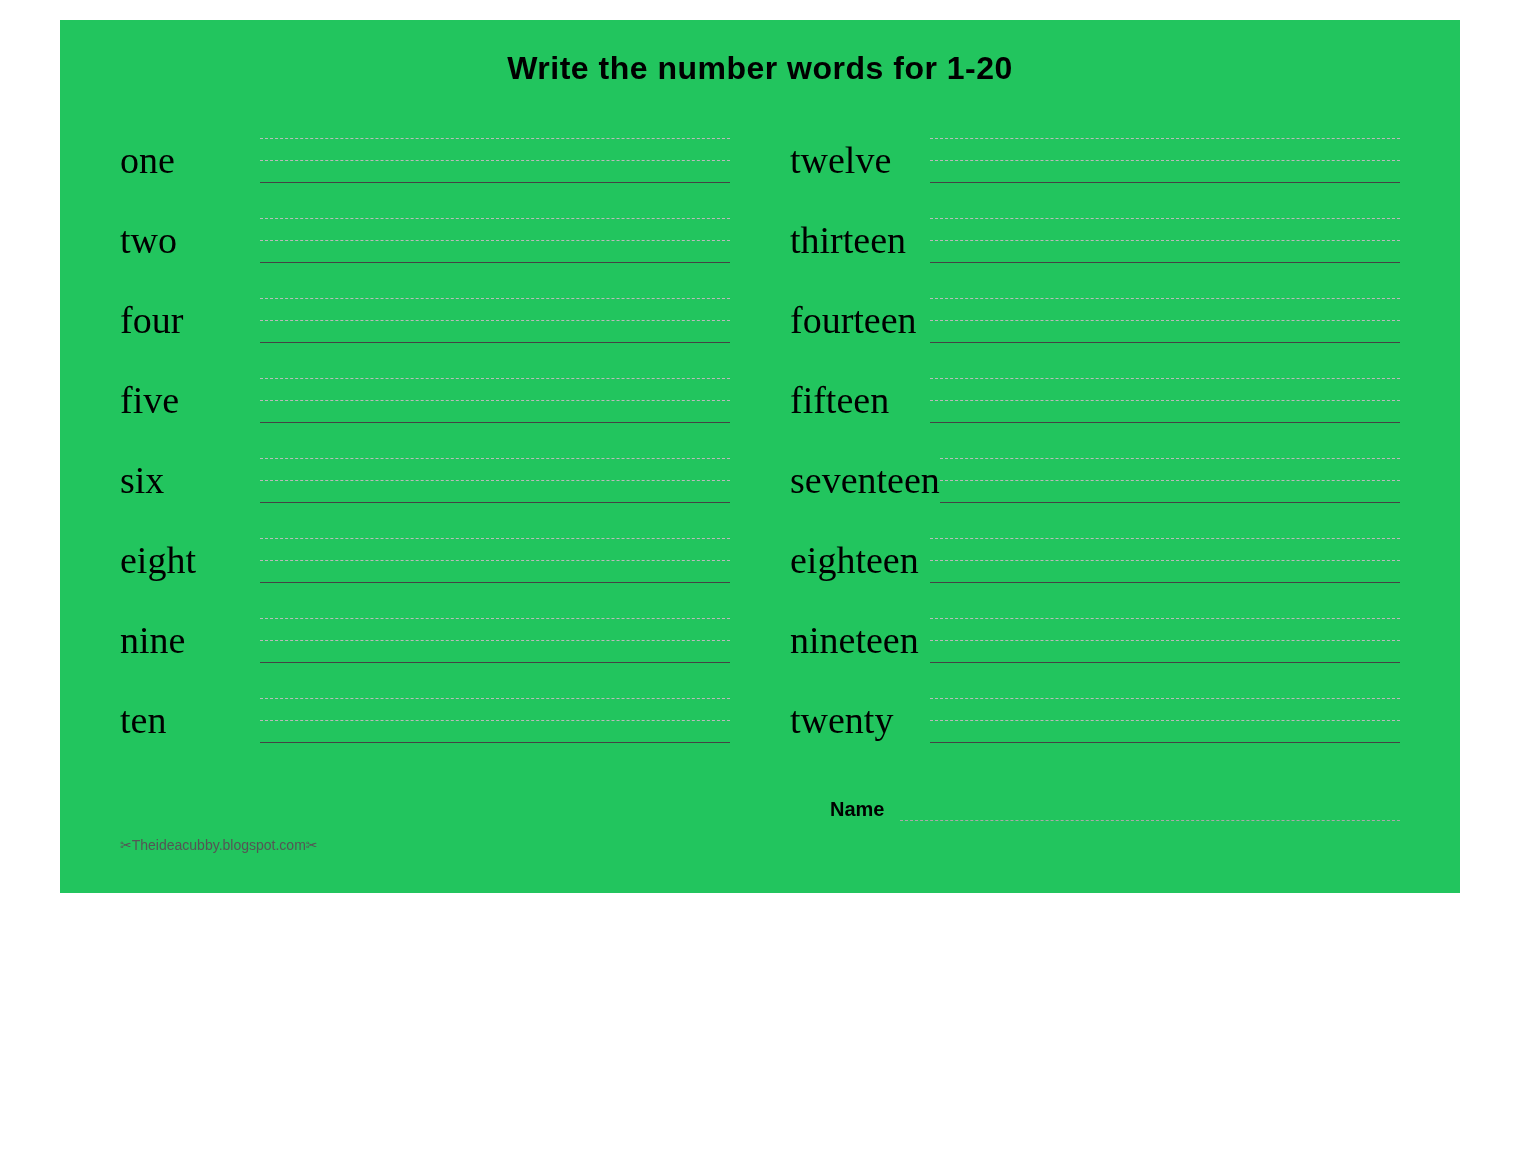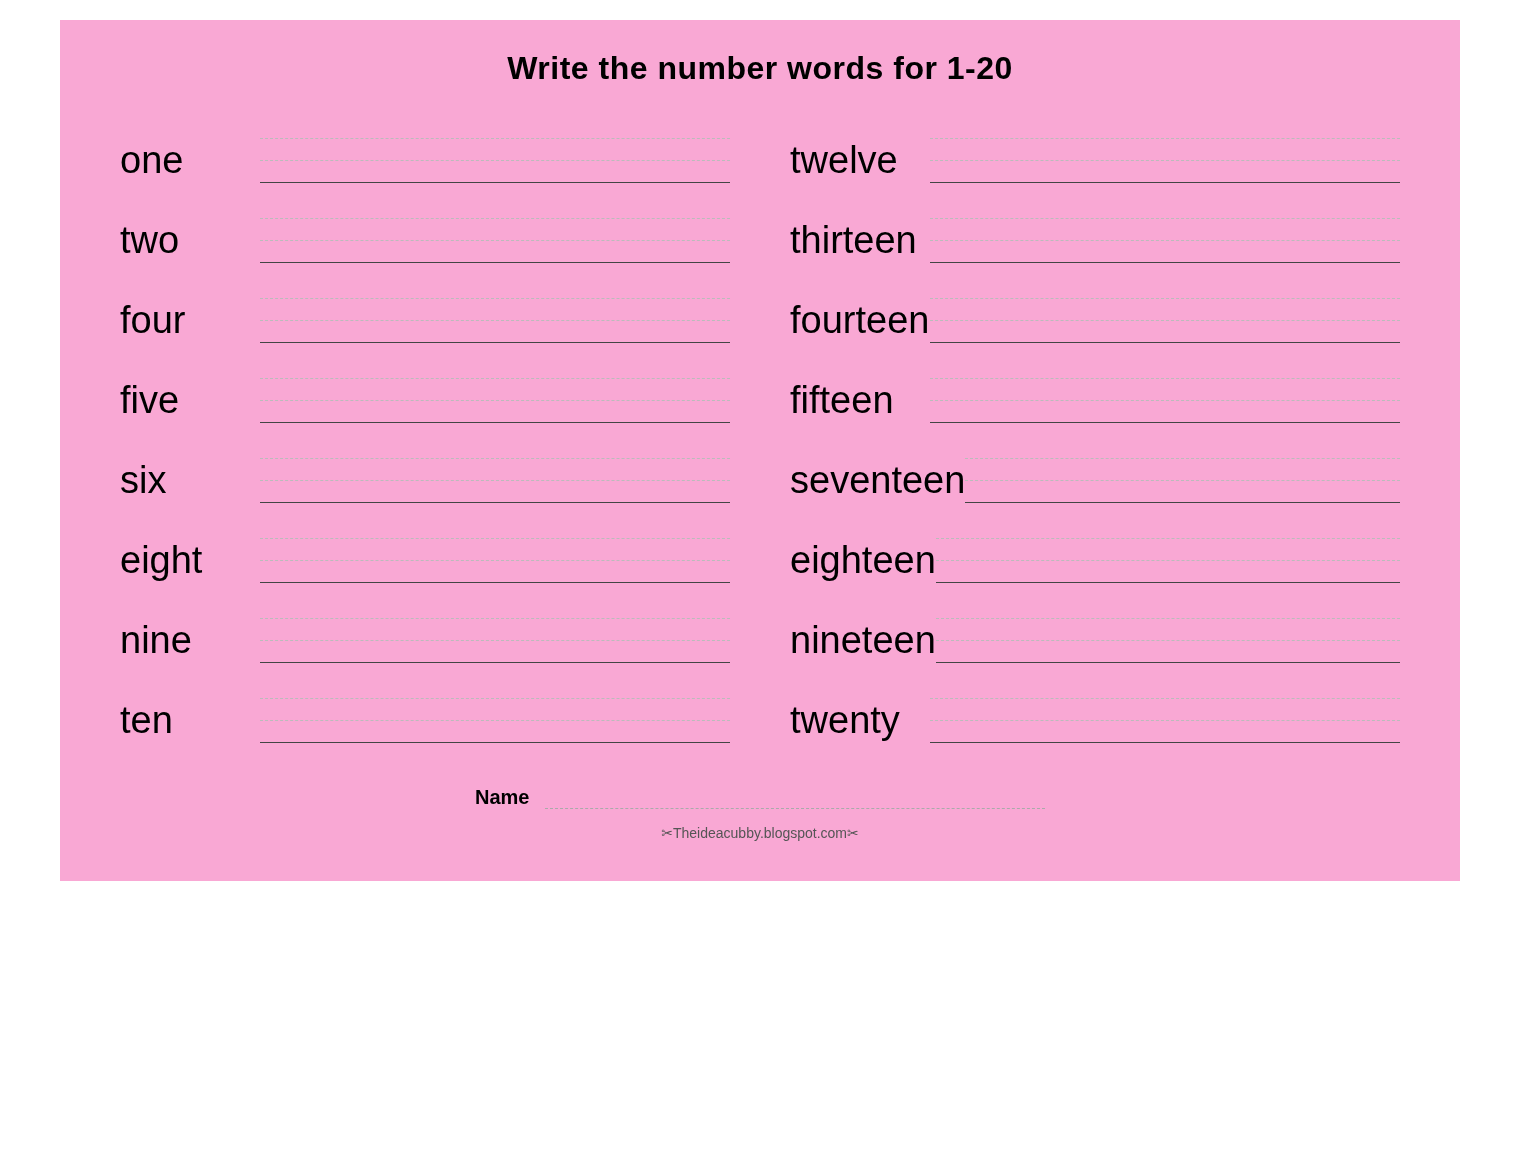--- a/index.html
+++ b/index.html
@@ -14,21 +14,21 @@
       width: 1520px;
       min-height: 1174px;
       display: flex;
       justify-content: center;
       align-items: flex-start;
       padding: 20px;
     }
 
     .worksheet {
       width: 1400px;
-      background: #f9a8d4;
+      background: #22c55e;
       padding: 30px 60px 40px 60px;
     }
 
     .title {
       text-align: center;
       font-size: 32px;
       font-weight: bold;
       font-family: Arial, sans-serif;
       margin-bottom: 30px;
       letter-spacing: 0.5px;
@@ -48,53 +48,53 @@
     }
 
     .word-row {
       display: flex;
       align-items: flex-end;
       margin-bottom: 14px;
       position: relative;
     }
 
     .word-label {
-      font-family: Liberation Sans, sans-serif;
+      font-family: Liberation Serif, serif;
       font-size: 38px;
       font-weight: normal;
       min-width: 140px;
       line-height: 1;
       padding-bottom: 4px;
       position: relative;
     }
 
     .footer {
-      margin-top: 28px;
-      display: flex;
-      justify-content: center;
+      margin-top: 40px;
+      display: flex;
+      justify-content: flex-end;
       align-items: center;
       gap: 10px;
     }
 
     .name-label {
       font-weight: bold;
       font-size: 20px;
       font-family: Arial, sans-serif;
       min-width: 60px;
     }
 
     .name-line {
       border-bottom: 1px dashed #aaa;
       flex: 1;
       max-width: 500px;
       height: 24px;
     }
 
     .attribution {
-      text-align: center;
+      text-align: left;
       font-size: 14px;
       color: #555;
       margin-top: 16px;
       font-family: Arial, sans-serif;
     }
 
     
     .lines-group {
       display: flex;
       flex-direction: column;

